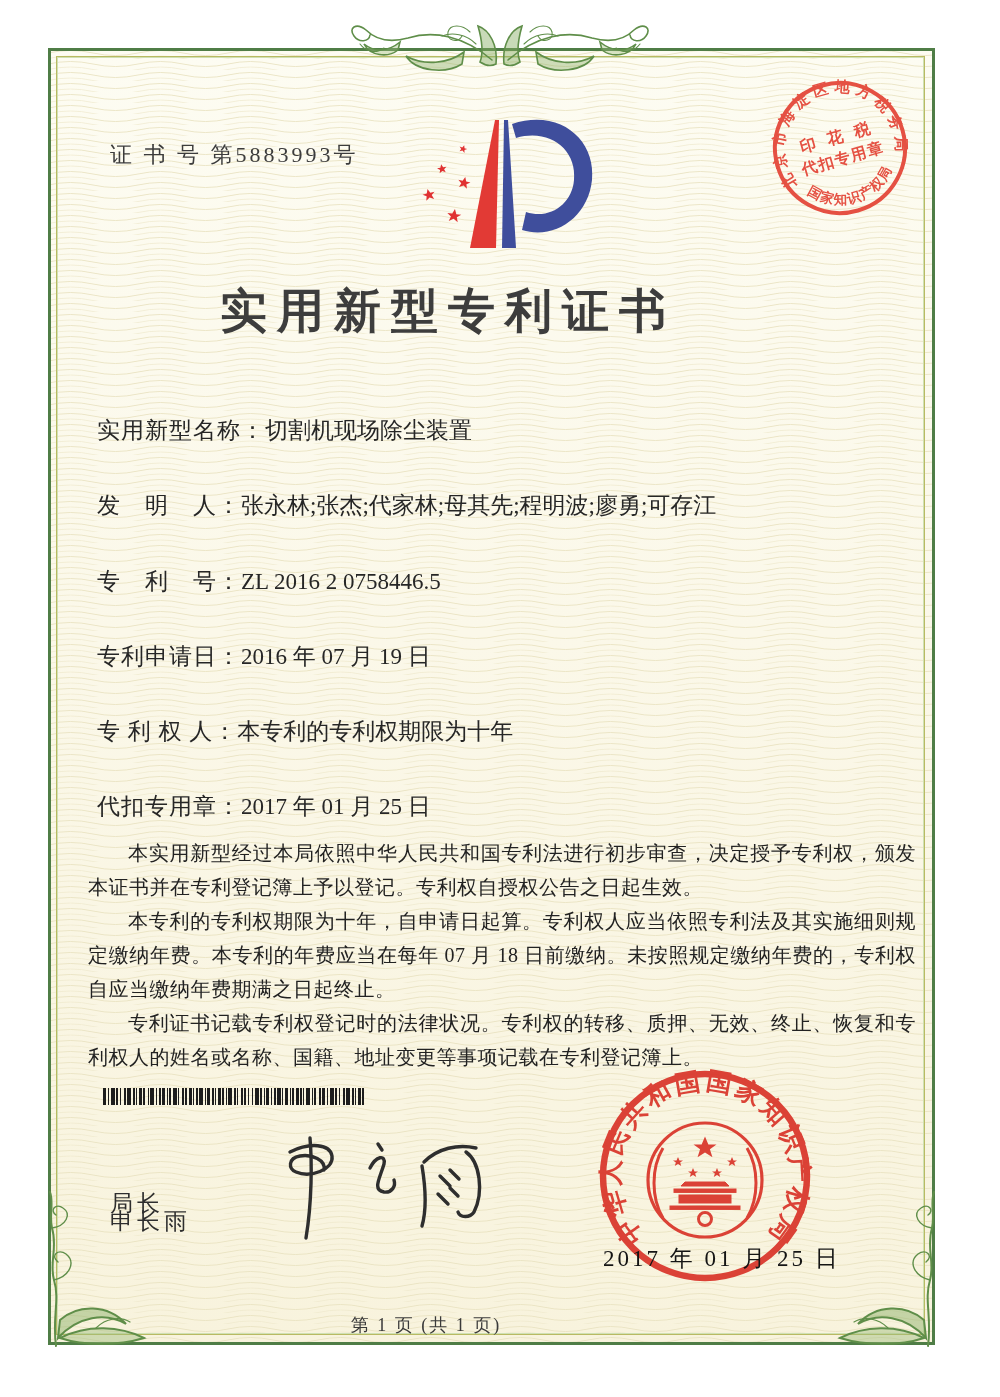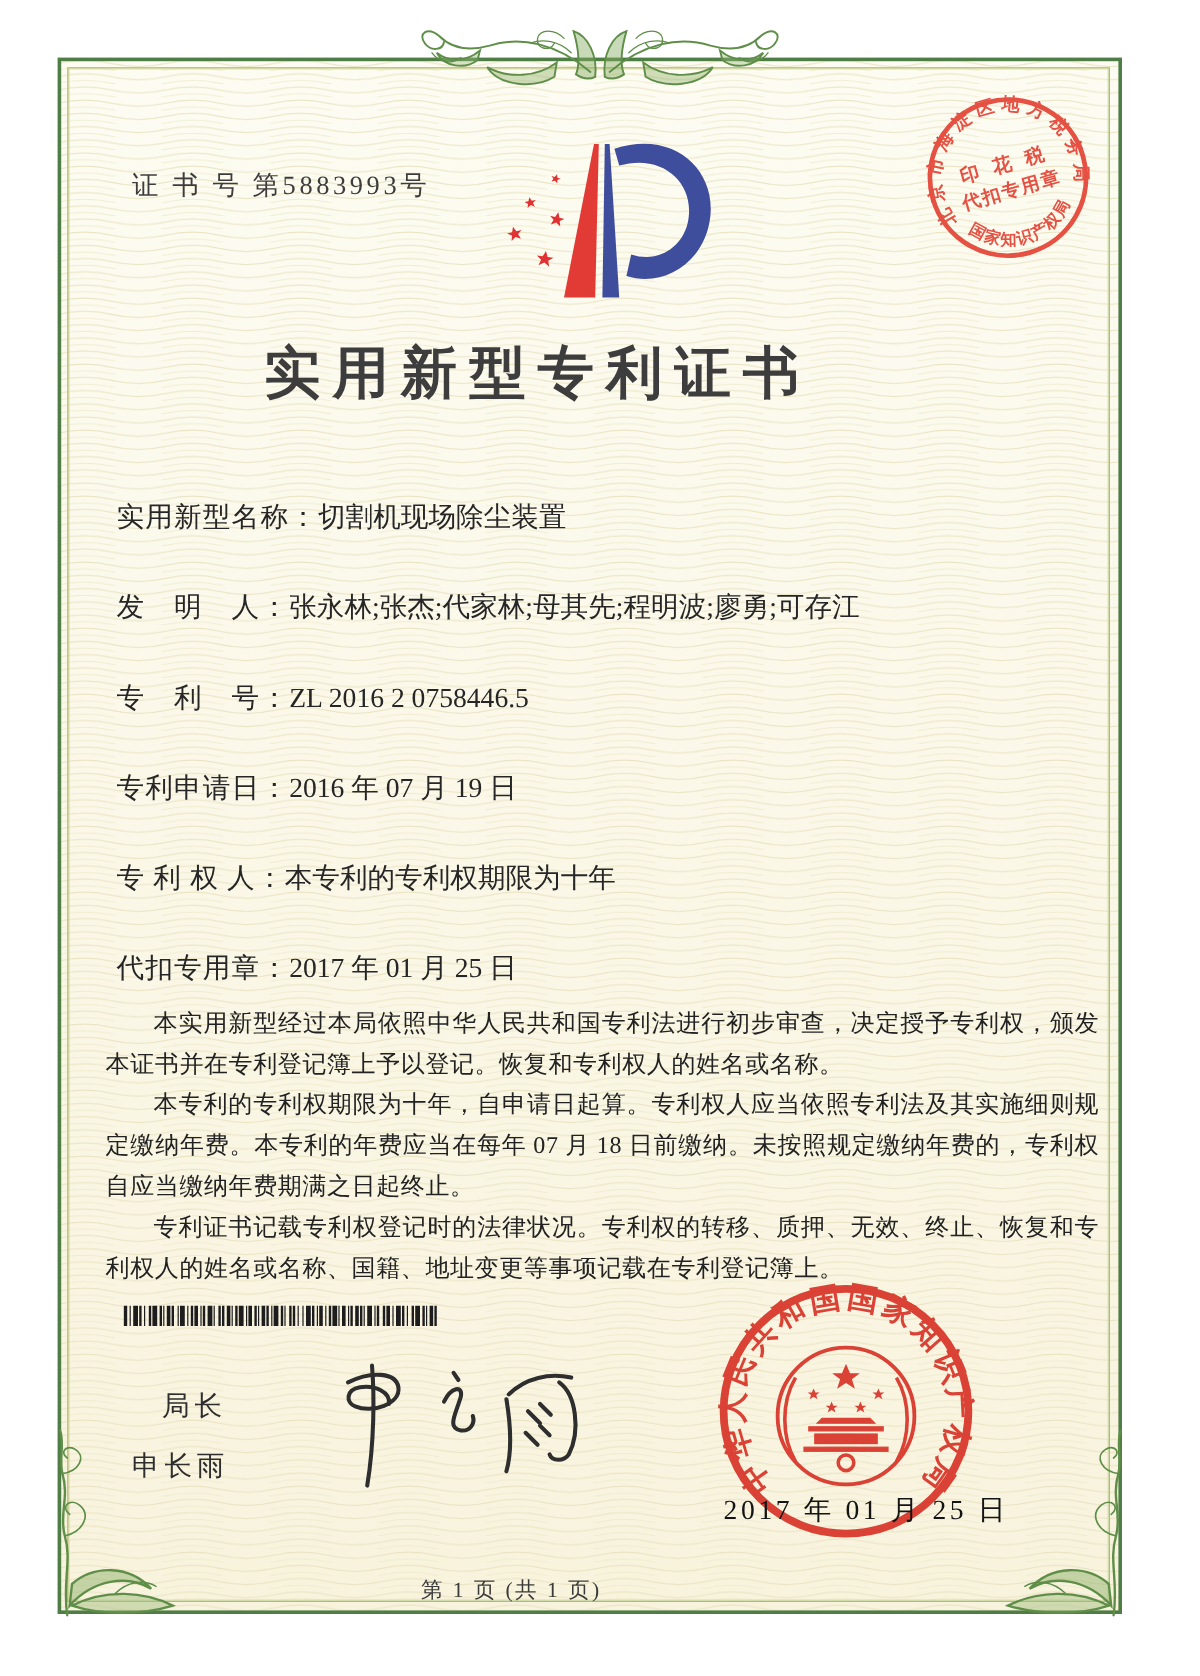--- a/index.html
+++ b/index.html
@@ -46,21 +46,21 @@
   .paras{
     position:absolute;left:88px;top:836px;width:828px;z-index:4;
     font-size:20px;line-height:34px;letter-spacing:.5px;color:#222;
     text-align:justify;
   }
   .paras p{margin:0;text-indent:2em;}
   .barcode{position:absolute;left:103px;top:1088px;z-index:4;}
   .director{
     position:absolute;left:110px;z-index:4;font-size:23px;letter-spacing:4px;color:#2e2e2e;
   }
-  .director.t{top:1156px;margin-left:25px;} .director.n{top:1206px;}
+  .director.t{top:1188px;} .director.n{top:1206px;}
   .signature{position:absolute;left:252px;top:1132px;z-index:5;}
   .seal{position:absolute;left:595px;top:1066px;z-index:5;opacity:.93;}
   .seal-date{
     position:absolute;left:603px;top:1243px;z-index:6;
     font-size:23px;letter-spacing:3px;color:#141414;white-space:nowrap;
   }
   .tax-stamp{
     position:absolute;left:770px;top:78px;z-index:5;
     transform:rotate(-16deg);opacity:.95;
   }
@@ -151,21 +151,21 @@
   <div class="fields">
     <div class="field-row f0"><span class="lbl">实用新型名称：</span><span class="val">切割机现场除尘装置</span></div>
     <div class="field-row f1"><span class="lbl">发　明　人：</span><span class="val">张永林;张杰;代家林;母其先;程明波;廖勇;可存江</span></div>
     <div class="field-row f2"><span class="lbl">专　利　号：</span><span class="val">ZL 2016 2 0758446.5</span></div>
     <div class="field-row f3"><span class="lbl">专利申请日：</span><span class="val">2016 年 07 月 19 日</span></div>
     <div class="field-row f4"><span class="lbl">专 利 权 人：</span><span class="val">本专利的专利权期限为十年</span></div>
     <div class="field-row f5"><span class="lbl">代扣专用章：</span><span class="val">2017 年 01 月 25 日</span></div>
   </div>
 
   <div class="paras">
-    <p>本实用新型经过本局依照中华人民共和国专利法进行初步审查，决定授予专利权，颁发本证书并在专利登记簿上予以登记。恢复和专利权人的姓名或名称。</p>
+    <p>本实用新型经过本局依照中华人民共和国专利法进行初步审查，决定授予专利权，颁发本证书并在专利登记簿上予以登记。专利权自授权公告之日起生效。</p>
     <p>本专利的专利权期限为十年，自申请日起算。专利权人应当依照专利法及其实施细则规定缴纳年费。本专利的年费应当在每年 07 月 18 日前缴纳。未按照规定缴纳年费的，专利权自应当缴纳年费期满之日起终止。</p>
     <p>专利证书记载专利权登记时的法律状况。专利权的转移、质押、无效、终止、恢复和专利权人的姓名或名称、国籍、地址变更等事项记载在专利登记簿上。</p>
   </div>
 
   <svg class="barcode" width="262" height="17" viewBox="0 0 262 17">
     <line x1="0" y1="8.5" x2="262" y2="8.5" stroke="#1d1d1d" stroke-width="17" stroke-dasharray="3 2 1 2 4 1 2 2 1 3 2 1 4 2 2 1 1 2 3 1 2 3 1 1 4 2 1 2 2 1 3 2 1 1 2 2 4 1 1 3 2 1 2 2 3 1 1 2 2 1 4 2 1 1 3 2 2 1 1 2 3 1 2 2 1 1 4 2 2 1 1 3 2 1 2 2 1 3 1 2 4 1 2 2 1 1 3 2 1 2 2 1 4 1 1 2 3 2 1 1 2 2 3 1 2 1 1 2 4 2 1 1 2 3 2 1"></line>
   </svg>
 
   <div class="director t">局长</div>
   <div class="director n">申长雨</div>

